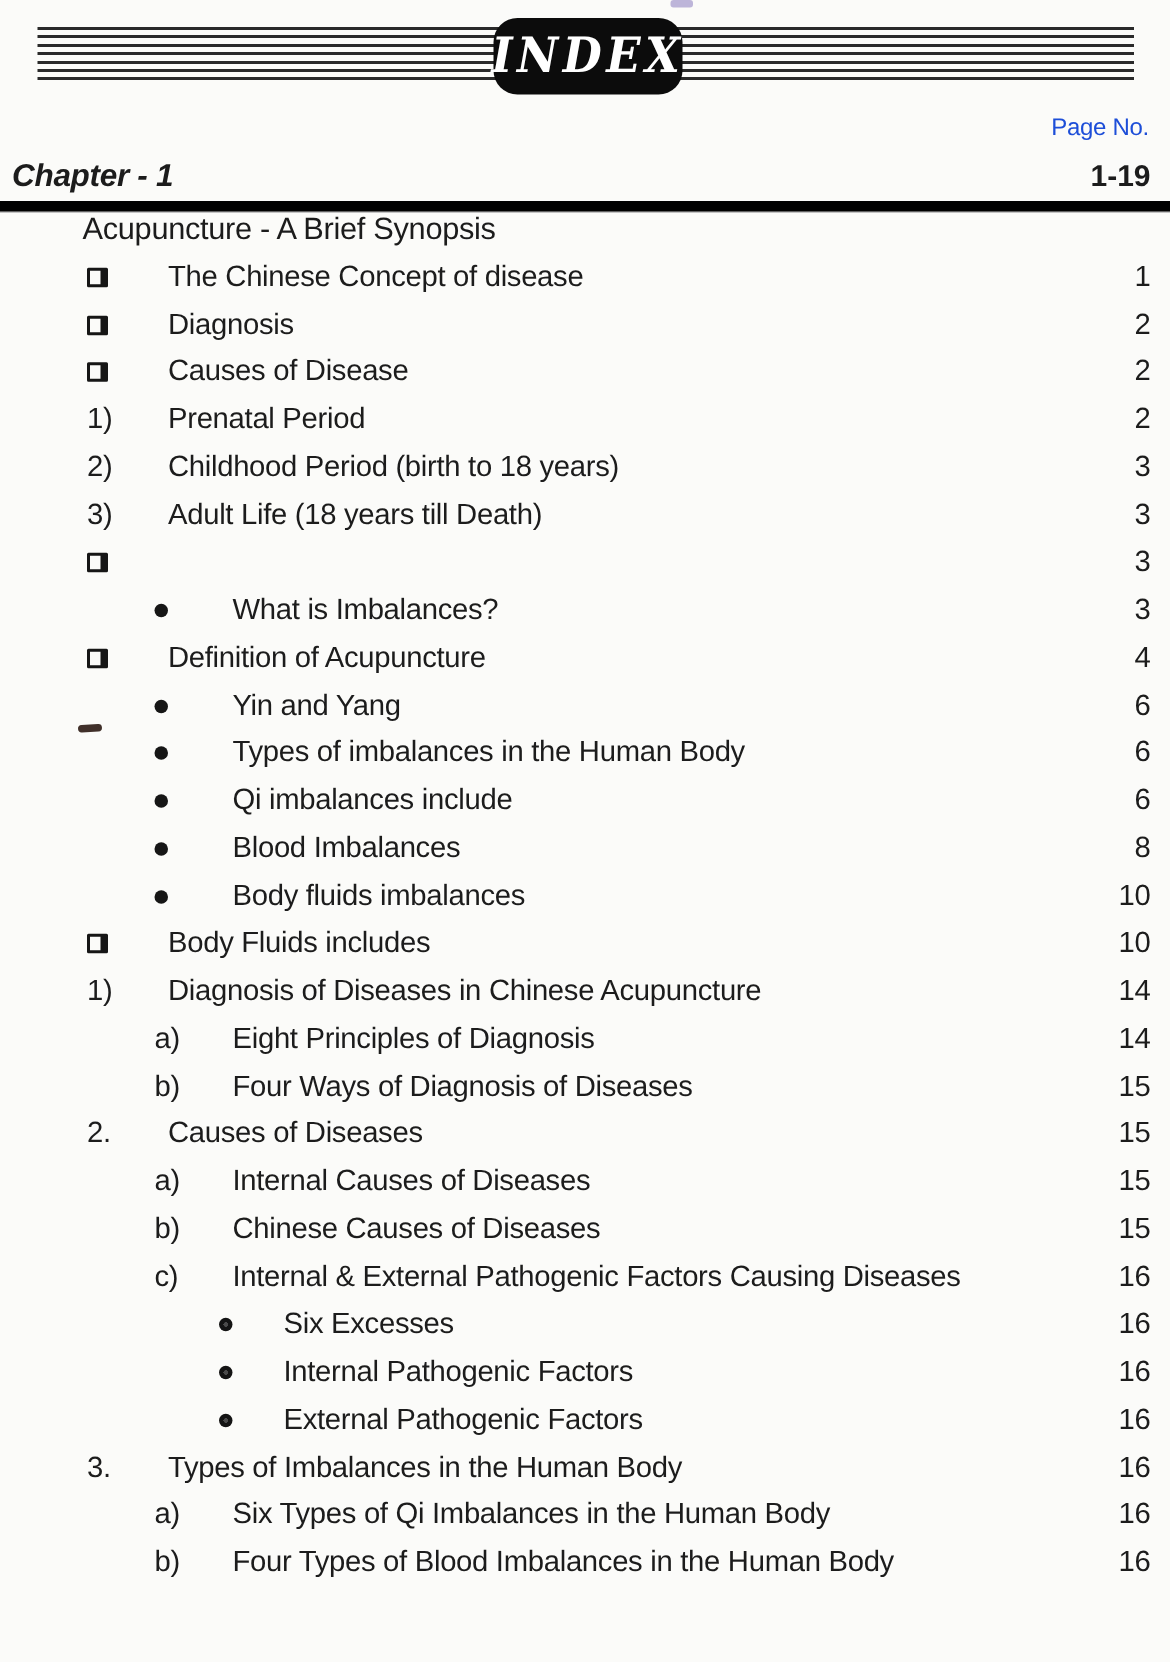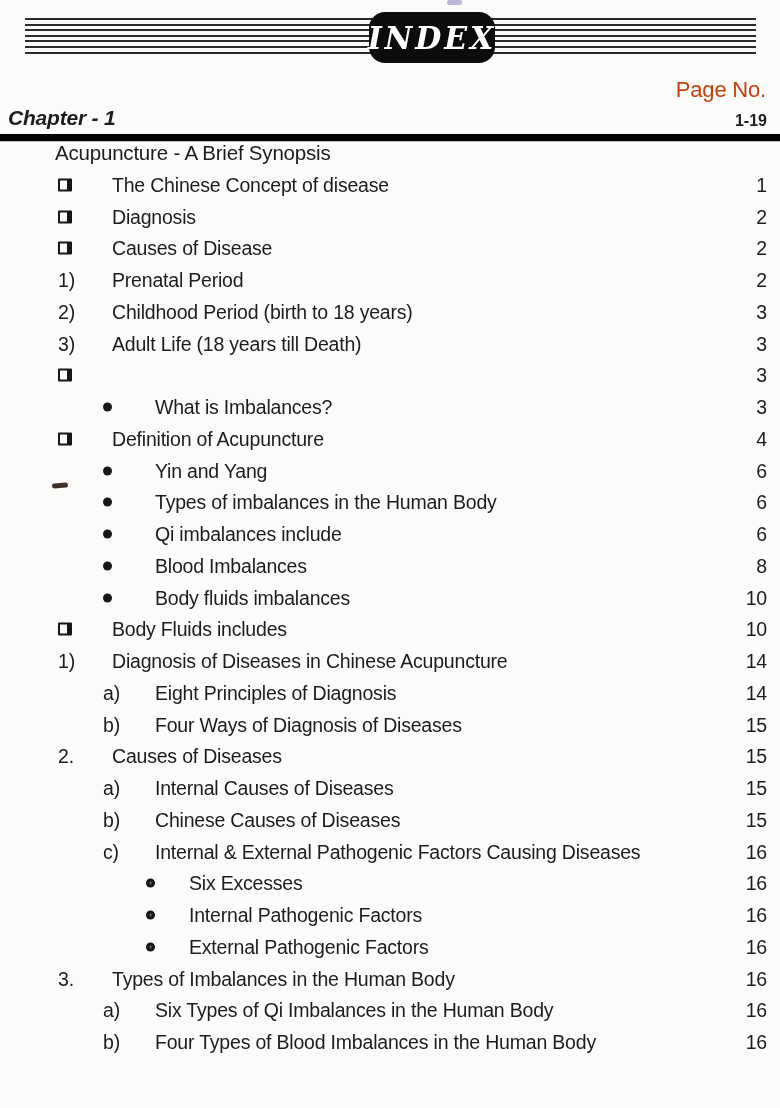--- a/index.html
+++ b/index.html
@@ -9,47 +9,47 @@
     font-family:"Liberation Sans",sans-serif;
   }
   
   .stripes{
     position:absolute;left:25px;right:24px;top:18px;height:38px;
     background:repeating-linear-gradient(to bottom,#2a2a2a 0 2px,transparent 2px 5.6px);
   }
   .badge{
     position:absolute;left:329px;top:12px;width:126px;height:51px;
     background:#0c0c0c;border-radius:16px;
-    display:flex;align-items:center;justify-content:center;margin-left:40px;
+    display:flex;align-items:center;justify-content:center;
   }
   .badge span{
     color:#ffffff;font-family:"DejaVu Serif",serif;font-style:italic;font-weight:bold;
     font-size:30px;letter-spacing:3px;transform:scaleY(1.08);
   }
   .smudge{
     position:absolute;left:447px;top:0;width:15px;height:5px;
     background:#8a7cc0;opacity:.55;border-radius:2px;
   }
   .page-no{
-    position:absolute;top:77px;right:14px;font-size:22px;color:#c2410c;letter-spacing:-.2px;
+    position:absolute;top:77px;right:14px;font-size:16px;color:#1d4ed8;letter-spacing:-.2px;
   }
   
   .chapter-row{
     position:absolute;top:101px;left:0;right:0;height:33px;
     border-bottom:8px solid #000000;
   }
   .chapter-row::after{
     content:"";position:absolute;left:0;right:0;bottom:-8px;height:1px;background:#c4c4c4;
   }
   .chapter-label{
     position:absolute;left:8px;bottom:4px;
     font-weight:bold;font-style:italic;font-size:21px;letter-spacing:-.2px;
   }
   .chapter-pages{
-    position:absolute;right:13px;bottom:4px;font-weight:bold;font-size:16px;margin-left:27px;
+    position:absolute;right:13px;bottom:4px;font-weight:bold;font-size:20px;margin-left:27px;
   }
   
   .section-title{
     position:absolute;left:55px;top:141px;font-weight:normal;font-size:20.5px;letter-spacing:-.2px;
     white-space:nowrap;
   }
   
   .toc{position:absolute;top:169px;left:0;right:0;}
   .row{position:relative;height:31.75px;}
   .marker,.txt,.pg{position:absolute;top:50%;transform:translateY(-50%);}

